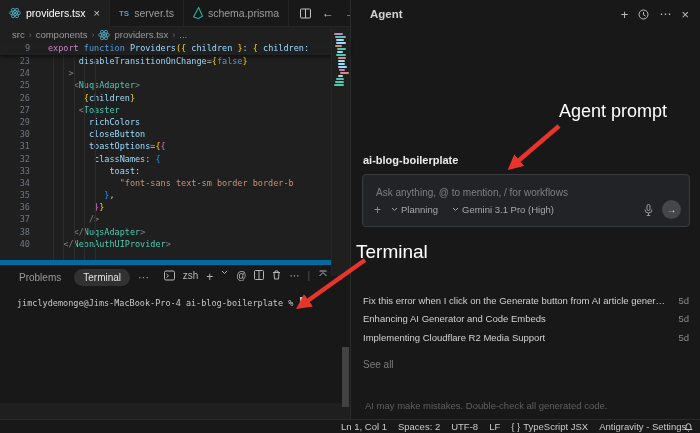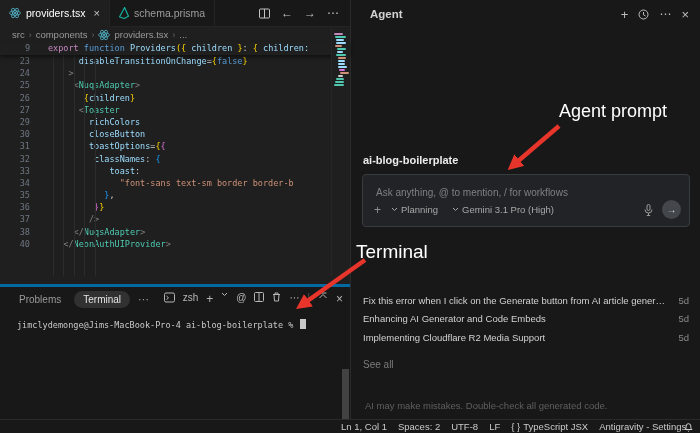--- a/index.html
+++ b/index.html
@@ -42,22 +42,22 @@
   .guide { position:absolute; top:0; height:221px; width:1px; background:#2c2c2c; }
   .tok-kw{color:#C586C0} .tok-kwb{color:#569CD6} .tok-fn{color:#9CDCFE}
   .tok-attr{color:#9CDCFE} .tok-tag{color:#4EC9B0} .tok-str{color:#CE9178}
   .tok-b1{color:#FFD700} .tok-b2{color:#DA70D6} .tok-b3{color:#179FFF}
   .tok-punc{color:#808080} .tok-fg{color:#cccccc}
   .minimap { position:absolute; left:331px; top:28px; width:19px; height:248px;
     background:#1f1f1f; z-index:5; border-left:1px solid #262626; }
   .mm-mark { position:absolute; height:1.6px; border-radius:1px; }
 
   
-  .terminal { position:absolute; left:0; top:284px; width:350px; height:143px;
-    background:#181818; border-top:3px solid #0369a1; }
+  .terminal { position:absolute; left:0; top:260px; width:350px; height:143px;
+    background:#181818; border-top:5px solid #0369a1; }
   .term-header { display:flex; align-items:center; height:24px; padding:0 7px 0 10px; }
   .term-tab { font-size:10px; color:#9a9a9a; padding:3px 9px; border-radius:10px; }
   .term-tab.active { background:#313132; color:#e4e4e4; }
   .term-more { color:#9a9a9a; font-size:11px; margin-left:8px; }
   .term-actions { margin-left:auto; display:flex; align-items:flex-start; gap:8px;
     color:#b5b5b5; font-size:10px; }
   .term-actions .sep { color:#555; }
   .term-body { padding:8px 0 0 17px; font-size:8.5px; color:#c9c9c9; white-space:pre; }
   .cursor { display:inline-block; width:6px; height:10px; background:#c9c9c9;
     vertical-align:-1px; margin-left:2px; }
@@ -122,20 +122,26 @@
                 <ellipse cx="6" cy="6" rx="5.4" ry="2.1" transform="rotate(120 6 6)"></ellipse>
               </g>
               <circle cx="6" cy="6" r="1" fill="#58c4dc"></circle>
             </svg>
           </span>
           <span>providers.tsx</span>
           <span class="close">×</span>
         </div>
         <div class="tab">
           <span class="icon">
+            <span class="ts-badge">TS</span>
+          </span>
+          <span>server.ts</span>
+        </div>
+        <div class="tab">
+          <span class="icon">
             <svg width="10" height="12" viewBox="0 0 10 12">
               <path d="M5.6 0.5L9.5 9.2L5.2 11.5L0.5 9.9z" fill="none" stroke="#17b8a6" stroke-width="1.1"></path>
             </svg>
           </span>
           <span>schema.prisma</span>
         </div>
       </div>
     <div class="tabbar-actions">
       <span class="icon">
         <svg width="11" height="11" viewBox="0 0 11 11">

